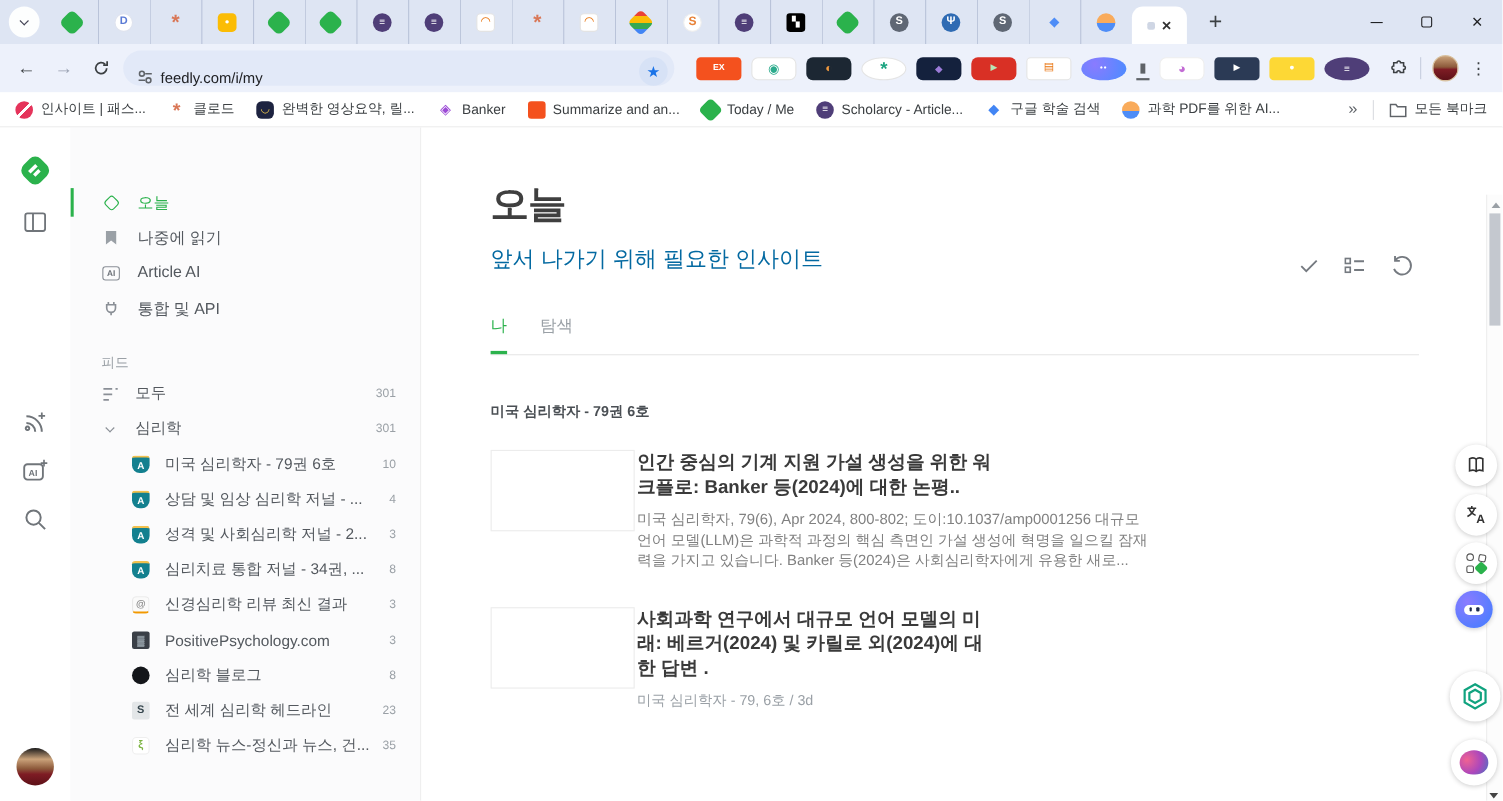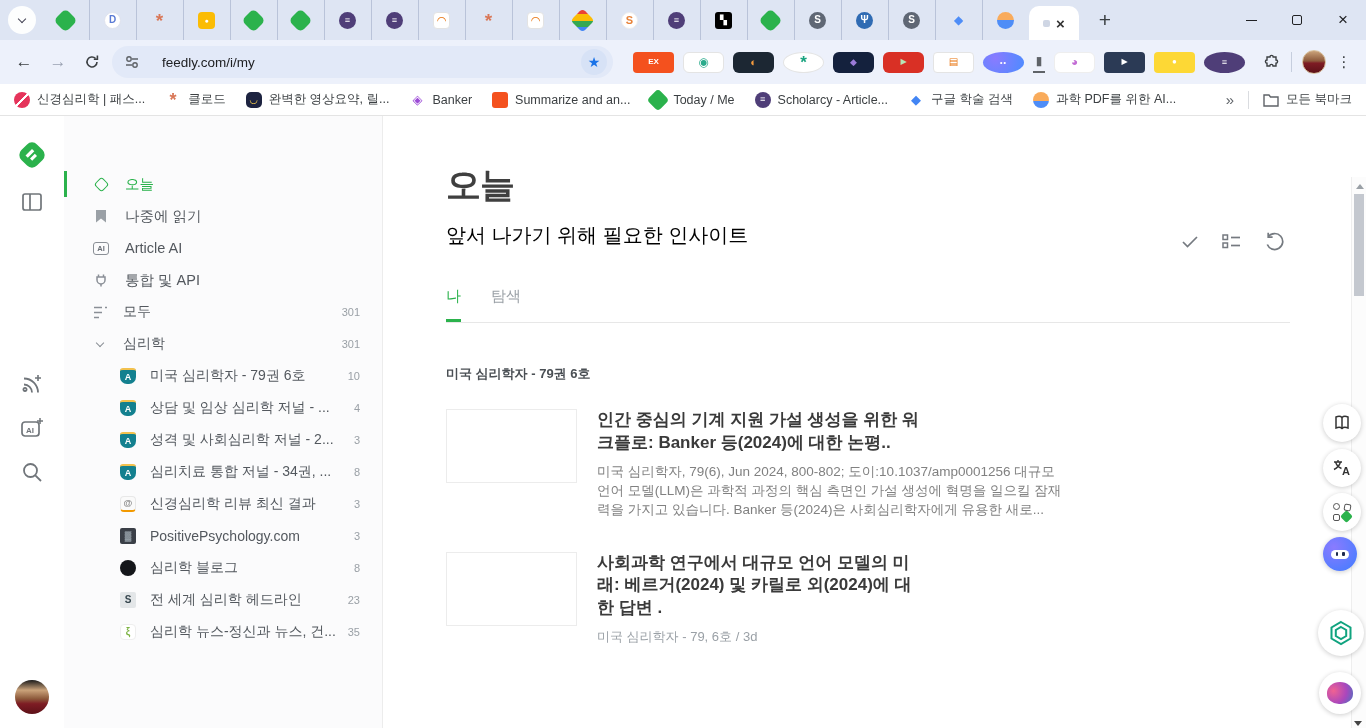--- a/index.html
+++ b/index.html
@@ -21,21 +21,21 @@
   .win-controls{margin-left:auto;display:flex;height:40px}
   .win-btn{width:46px;height:40px;display:flex;align-items:center;justify-content:center;color:#202124}
   .win-min{width:11px;height:0;border-top:1.6px solid #202124;display:inline-block}
   .win-max{width:10px;height:10px;border:1.6px solid #202124;border-radius:2px;display:inline-block}
   .win-x{font-size:17px}
 
   
   .toolbar{height:44px;background:#edf1fb;display:flex;align-items:center;padding:0 10px;gap:6px}
   .nav-btn{width:28px;height:28px;border-radius:50%;display:flex;align-items:center;justify-content:center;font-size:17px;color:#3c4043}
   .nav-btn.disabled{color:#9aa2b2}
-  .omnibox{flex:1;max-width:630px;height:32px;background:#e2e9f8;border-radius:16px;display:flex;align-items:center;padding:0 6px 0 12px;gap:22px}
+  .omnibox{flex:1;max-width:630px;height:32px;background:#e2e9f8;border-radius:16px;display:flex;align-items:flex-end;padding:0 6px 0 12px;gap:6px}
   .omni-url{font-size:13.5px;color:#202124;flex:1}
   .omni-star{width:26px;height:26px;border-radius:50%;display:flex;align-items:center;justify-content:center;background:#d7e2f6;color:#1a73e8;font-size:14px}
   .ext-row{display:flex;align-items:center;gap:9px;margin-left:14px}
   .ext-row .fav{width:41px;height:21px;border-radius:5px;font-size:9px}
   .tb-div{width:1px;height:20px;background:#c6cede;margin:0 4px}
   .tb-avatar{width:24px;height:24px;border-radius:50%;background:linear-gradient(180deg,#caa27a 0%,#8d5a3b 45%,#7e1c24 55%,#5d1118 100%);border:1px solid #d9c29f}
   .kebab{font-size:15px;color:#3c4043;width:24px;text-align:center;letter-spacing:0}
 
   
   .bookmarks{height:32px;background:#fff;display:flex;align-items:center;padding:0 14px;gap:20px;border-bottom:1px solid #e4e4e4;white-space:nowrap;overflow:hidden}
@@ -69,28 +69,28 @@
   .feeds .feed-row{padding-left:56px}
   .feeds .feed-row .fav{margin-right:14px}
   .chev-gray{width:6px;height:6px;border-right:1.6px solid #8a8f96;border-bottom:1.6px solid #8a8f96;transform:rotate(45deg);display:inline-block;margin:-2px 0 0 0}
   .row-ic{width:16px;height:16px;margin-right:15px;display:flex;align-items:center;justify-content:center;flex:none}
 
   .main{flex:1;position:relative;background:#fff;min-width:0}
   .main-topbar{height:58px;border-bottom:1px solid #ebebeb;display:flex;align-items:center;padding-left:76px}
   .upgrade-btn{background:#4285f4;color:#fff;font-size:13px;font-weight:bold;padding:5px 13px;border-radius:4px;border:none;cursor:pointer}
   .content{padding:46px 0 0 63px}
   .page-title{font-size:35px;font-weight:bold;color:#3f3f3f;letter-spacing:-1px}
-  .subtitle{font-size:20px;color:#000000;margin-top:13px;font-weight:300}
+  .subtitle{font-size:20px;color:#0369a1;margin-top:13px;font-weight:300}
   .header-actions{position:absolute;top:112px;right:80px;display:flex;gap:17px}
   .ha-btn{width:25px;height:25px;display:flex;align-items:center;justify-content:center;color:#757a80;cursor:pointer}
   .feed-tabs{margin-top:38px;margin-right:76px;border-bottom:1px solid #e7e7e7;display:flex;gap:30px}
   .ftab{padding-bottom:13px;font-size:15px;color:#9aa0a6;cursor:pointer}
   .ftab.active{color:#2bb24c;border-bottom:3px solid #2bb24c}
   .section-label{margin-top:42px;font-size:13px;font-weight:bold;color:#4a4f54}
-  .article{display:flex;gap:20px;margin-top:26px;cursor:pointer}
+  .article{display:flex;gap:2px;margin-top:26px;cursor:pointer}
   .article + .article{margin-top:32px}
   .thumb{width:131px;height:74px;border:1px solid #ececec;background:#fff;flex:none}
   .art-title{font-size:17px;font-weight:bold;color:#3a3a3a;line-height:1.35;max-width:330px}
   .art-meta{margin-top:8px;font-size:13px;color:#9aa0a6}
   .art-summary{margin-top:8px;font-size:13.5px;color:#818181;line-height:1.4;max-width:470px;display:-webkit-box;-webkit-line-clamp:3;-webkit-box-orient:vertical;overflow:hidden}
 
   
   .scrollbar{position:absolute;right:0;top:61px;bottom:0;width:15px;background:#fcfcfc;border-left:1px solid #eee}
   .sb-up{position:absolute;top:7px;left:4px;width:0;height:0;border-left:4px solid transparent;border-right:4px solid transparent;border-bottom:5px solid #9aa0a6}
   .sb-thumb{position:absolute;top:17px;left:2px;width:10px;height:102px;background:#c4c8cf}
@@ -225,21 +225,21 @@
   <span class="tb-div"></span>
   <span class="tb-avatar"></span>
   <span class="kebab">⋮</span>
 </div>
 
 <div class="bookmarks">
   <div class="dc">
     
   <div class="bm">
         <span class="fav" style="background:linear-gradient(135deg,#e5345b 44%,#fff 44% 56%,#e5345b 56%);border-radius:50%"></span>
-        <span>신경심리학 | 패스...</span>
+        <span>인사이트 | 패스...</span>
       </div><div class="bm">
         <span class="fav" style="color:#d97757;font-size:18px">*</span>
         <span>클로드</span>
       </div><div class="bm">
         <span class="fav" style="background:#1d2340;border-radius:5px;color:#ffd54f;font-size:10px">◡</span>
         <span>완벽한 영상요약, 릴...</span>
       </div><div class="bm">
         <span class="fav" style="color:#9c4bd6;font-size:13px">◈</span>
         <span>Banker</span>
       </div><div class="bm">
@@ -321,20 +321,21 @@
     <div class="nav-item">
       <span class="nav-ic">
         <svg width="16" height="16" viewBox="0 0 16 16">
             <path d="M4 5h8v3a4 4 0 0 1-8 0z" fill="none" stroke="#8a8f96" stroke-width="1.5"></path>
             <path d="M5.5 5V2.5M10.5 5V2.5M8 12v2.5" stroke="#8a8f96" stroke-width="1.5"></path>
           </svg>
       </span>
       <span>통합 및 API</span>
     </div>
 
+    <div class="side-section">피드</div>
 
     <div class="feed-row">
       <span class="row-ic">
         <svg width="15" height="13" viewBox="0 0 15 13">
             <path d="M1 1.5h8M1 6.5h8M1 11.5h5" stroke="#8a8f96" stroke-width="1.5"></path>
             <path d="M12 1.5h2" stroke="#8a8f96" stroke-width="1.5"></path>
           </svg>
       </span>
       <span class="lbl">모두</span>
       <span class="cnt">301</span>
@@ -431,21 +432,21 @@
       </div>
 
       <div class="section-label">미국 심리학자 - 79권 6호</div>
 
       <div>
 
       <div class="article">
             <div class="thumb"></div>
             <div class="art-body">
               <div class="art-title">인간 중심의 기계 지원 가설 생성을 위한 워크플로: Banker 등(2024)에 대한 논평..</div>
-              <div class="art-summary">미국 심리학자, 79(6), Jun 2024, 800-802; 도이:10.1037/amp0001256 대규모 언어 모델(LLM)은 과학적 과정의 핵심 측면인 가설 생성에 혁명을 일으킬 잠재력을 가지고 있습니다. Banker 등(2024)은 사회심리학자에게 유용한 새로...</div>
+              <div class="art-summary">미국 심리학자, 79(6), Apr 2024, 800-802; 도이:10.1037/amp0001256 대규모 언어 모델(LLM)은 과학적 과정의 핵심 측면인 가설 생성에 혁명을 일으킬 잠재력을 가지고 있습니다. Banker 등(2024)은 사회심리학자에게 유용한 새로...</div>
             </div>
           </div>
           <div class="article">
             <div class="thumb"></div>
             <div class="art-body">
               <div class="art-title">사회과학 연구에서 대규모 언어 모델의 미래: 베르거(2024) 및 카릴로 외(2024)에 대한 답변 .</div>
               <div class="art-meta">미국 심리학자 - 79, 6호 / 3d</div>
 
             </div>
           </div>

